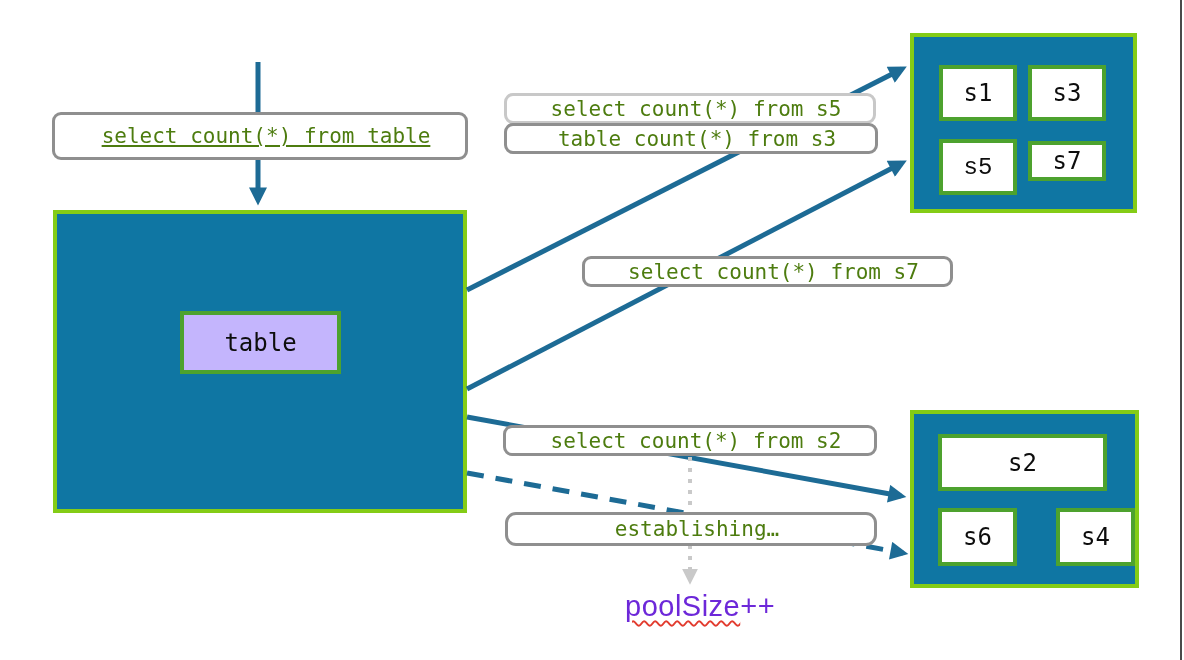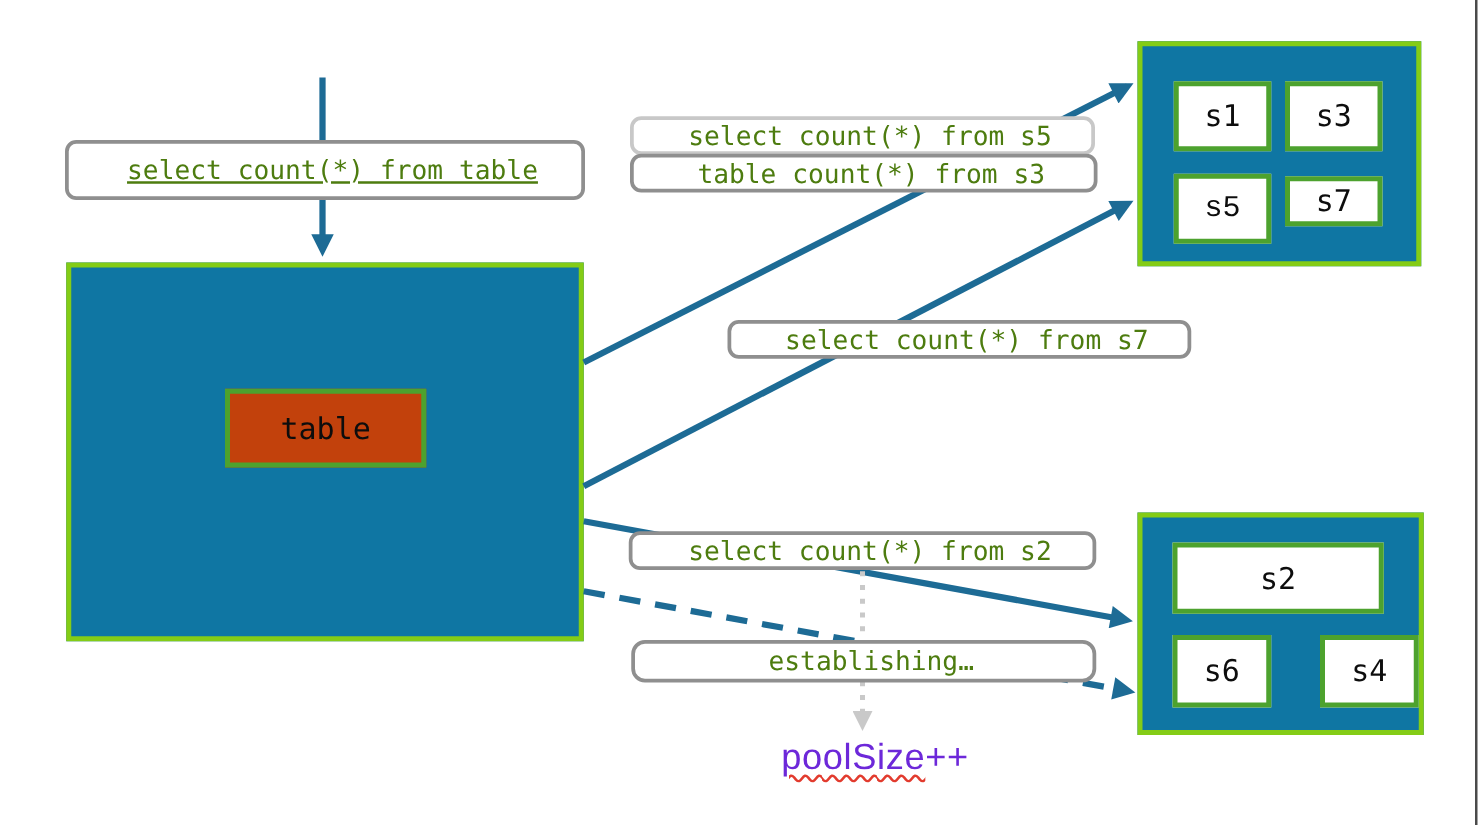--- a/index.html
+++ b/index.html
@@ -23,21 +23,21 @@
     position:absolute;background:#ffffff;border:3px solid #8f8f8f;
     border-radius:9px;box-sizing:border-box;z-index:3;
     color:#4d7c0f;font-size:21px;text-align:center;
     display:flex;align-items:center;justify-content:center;
     white-space:nowrap;
     padding-left:12px;
   }
   .qlabel.light{border-color:#c8c8c8;}
   .table-label{
     position:absolute;left:180px;top:311px;width:161px;height:63px;
-    background:#c2410c;border:4px solid #4da22e;box-sizing:border-box;
+    background:#c4b5fd;border:4px solid #4da22e;box-sizing:border-box;
     color:#0d0d0d;font-size:24px;display:flex;align-items:center;
     justify-content:center;z-index:3;text-align:right;
   }
   .poolsize{
     position:absolute;left:625px;top:590px;z-index:3;
     font-family:"Liberation Sans",sans-serif;font-size:29px;
     color:#6d28d9;letter-spacing:0.5px;white-space:nowrap;
   }
   .poolsize .squiggle{
     text-decoration-line:underline;text-decoration-style:wavy;

